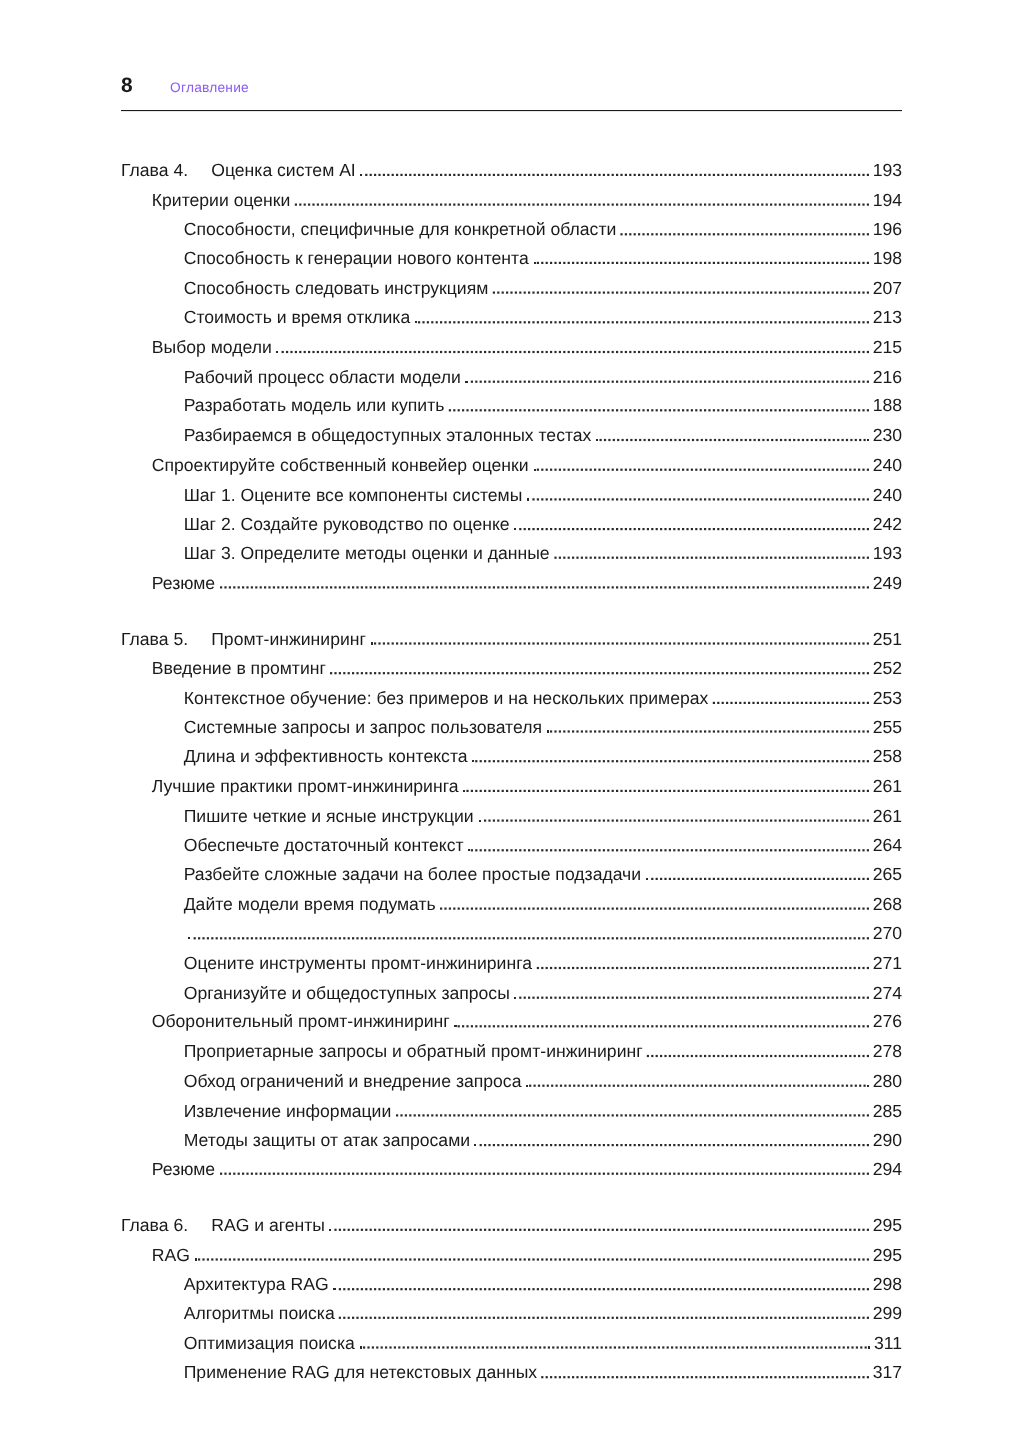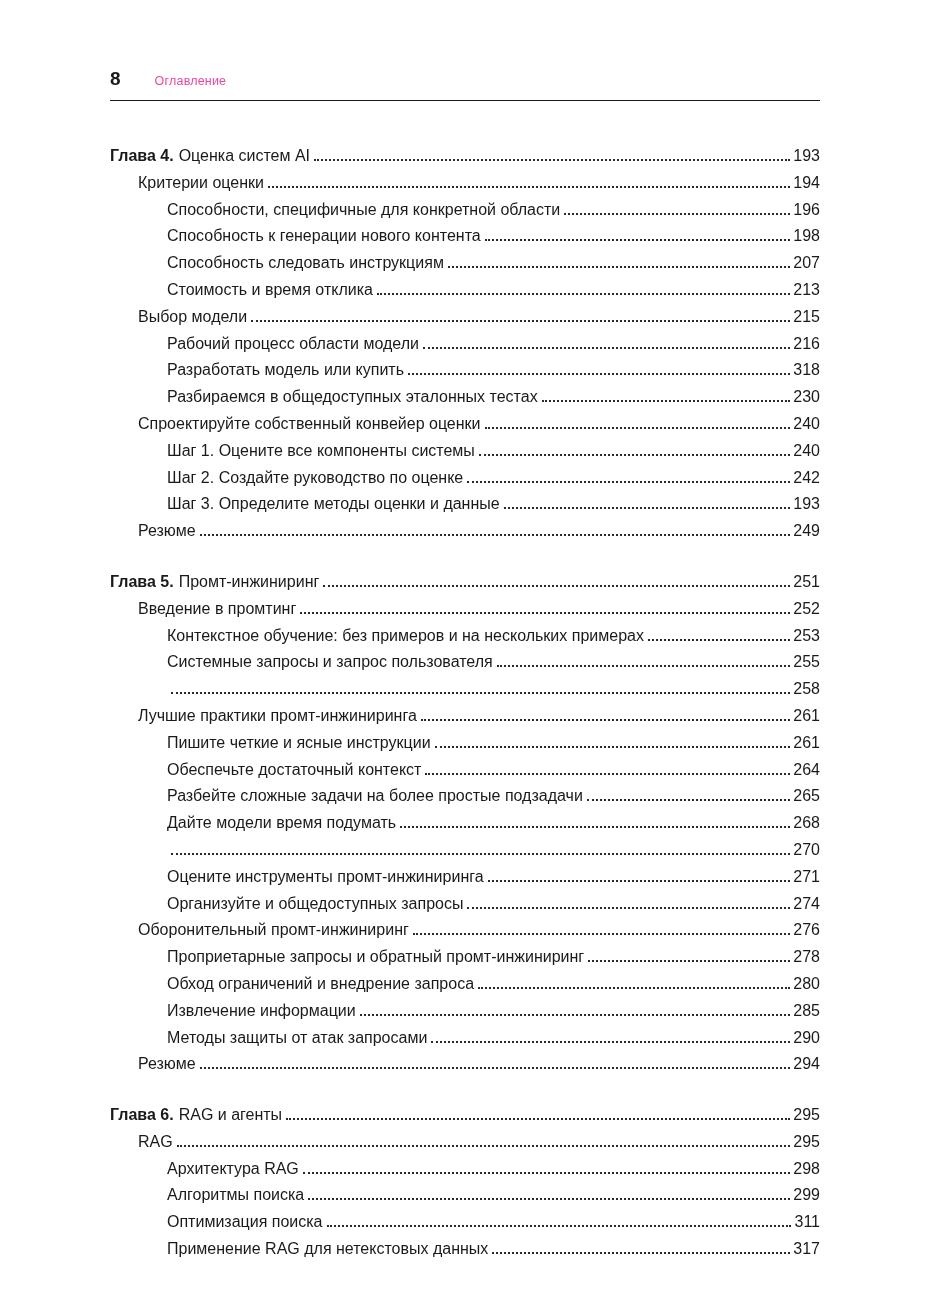--- a/index.html
+++ b/index.html
@@ -27,21 +27,21 @@
     padding-top: 68px;
     padding-bottom: 10px;
   }
   .running-head .pagenum {
     font-size: 19px;
     font-weight: bold;
     margin-right: 34px;
   }
   .running-head .headtitle {
     font-size: 12.5px;
-    color: #ec4899;
+    color: #8b5cf6;
     letter-spacing: 0.2px;
   }
   .head-rule {
     border: none;
     border-top: 1.5px solid #1a1a1a;
     margin: 0 0 0 0;
   }
   .toc {
     margin-top: 42px;
   }
@@ -50,22 +50,22 @@
     align-items: baseline;
     font-size: 16px;
     line-height: 26.8px;
     white-space: nowrap;
   }
   .toc-row.level-0 { padding-left: 0; }
   .toc-row.level-1 { padding-left: 28px; }
   .toc-row.level-2 { padding-left: 57px; }
   .toc-row.chapter-gap { margin-top: 24px; }
   .toc-row .prefix {
-    font-weight: bold;
-    margin-right: 5px;
+    font-weight: normal;
+    margin-right: 21px;
   }
   .toc-row .prefix:empty { display: none; margin-right: 0; }
   .toc-row .label { flex: 0 0 auto; }
   .toc-row .dots {
     flex: 1 1 auto;
     border-bottom: 2px dotted #2a2a2a;
     margin: 0 3px 4px 4px;
     min-width: 12px;
   }
   .toc-row .page-ref {
@@ -120,21 +120,21 @@
         <span class="page-ref">215</span>
       </div>
       <div class="toc-row level-2">
         <span class="label">Рабочий процесс области модели</span>
         <span class="dots"></span>
         <span class="page-ref">216</span>
       </div>
       <div class="toc-row level-2">
         <span class="label">Разработать модель или купить</span>
         <span class="dots"></span>
-        <span class="page-ref">318</span>
+        <span class="page-ref">188</span>
       </div>
       <div class="toc-row level-2">
         <span class="label">Разбираемся в общедоступных эталонных тестах</span>
         <span class="dots"></span>
         <span class="page-ref">230</span>
       </div>
       <div class="toc-row level-1">
         <span class="label">Спроектируйте собственный конвейер оценки</span>
         <span class="dots"></span>
         <span class="page-ref">240</span>
@@ -174,20 +174,21 @@
         <span class="label">Контекстное обучение: без примеров и на нескольких примерах </span>
         <span class="dots"></span>
         <span class="page-ref">253</span>
       </div>
       <div class="toc-row level-2">
         <span class="label">Системные запросы и запрос пользователя</span>
         <span class="dots"></span>
         <span class="page-ref">255</span>
       </div>
       <div class="toc-row level-2">
+        <span class="label">Длина и эффективность контекста </span>
         <span class="dots"></span>
         <span class="page-ref">258</span>
       </div>
       <div class="toc-row level-1">
         <span class="label">Лучшие практики промт-инжиниринга</span>
         <span class="dots"></span>
         <span class="page-ref">261</span>
       </div>
       <div class="toc-row level-2">
         <span class="label">Пишите четкие и ясные инструкции</span>

